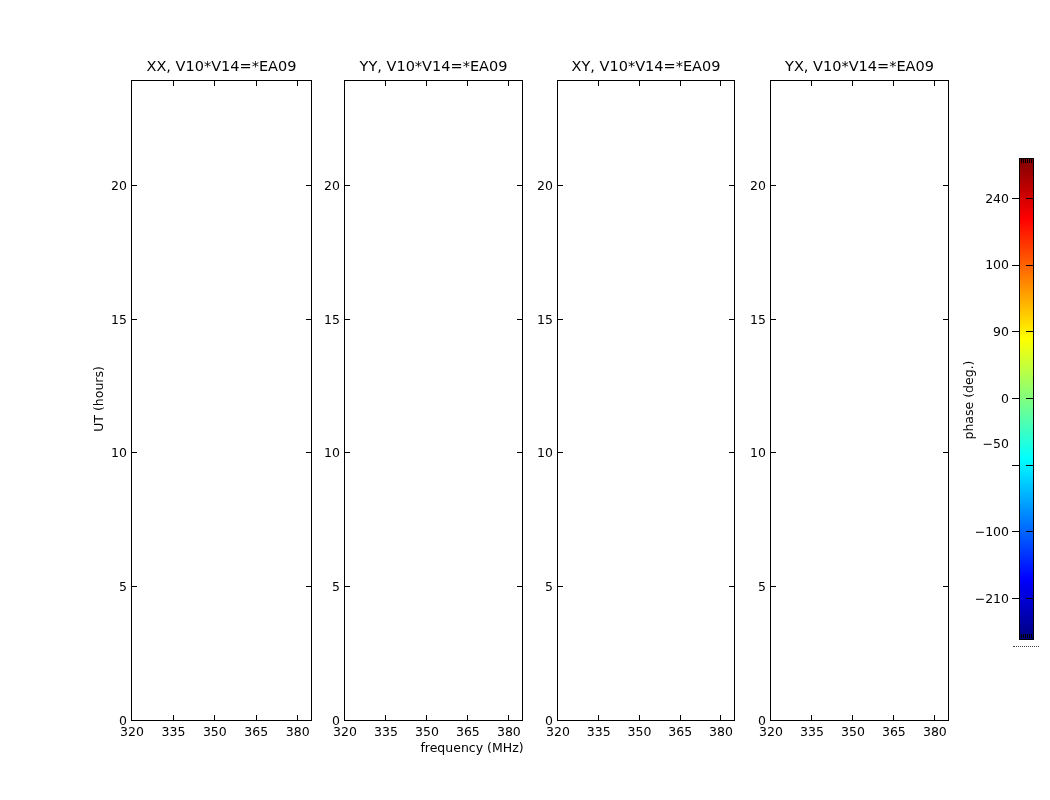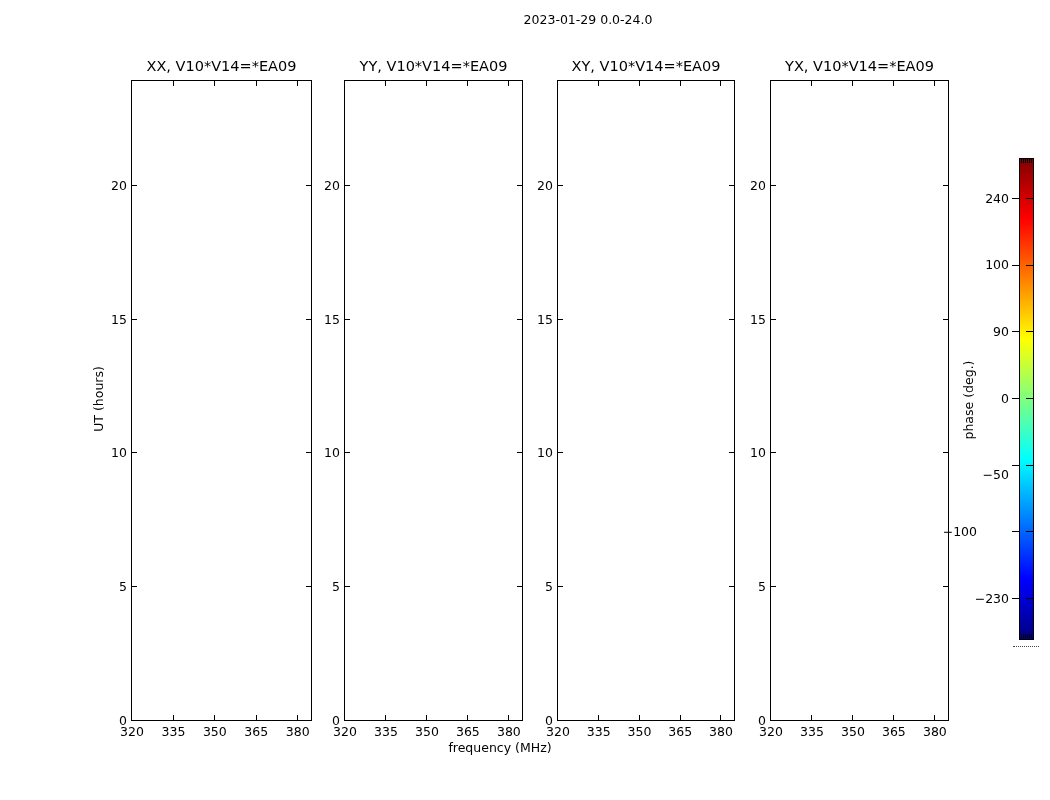--- a/index.html
+++ b/index.html
@@ -52,21 +52,20 @@
   .cbar-dotted{position:absolute;border-top:1px dotted #444;height:0;}
   .cbarlabel{
     position:absolute;
     font-size:12.5px;line-height:16px;text-align:center;white-space:nowrap;
   }
 </style>
 </head>
 <body>
 
 <div id="figure">
-  <div class="abs figtitle" style="left:438px;top:12px;width:300px;">2023-01-29 0.0-24.0</div>
 
   <div id="panels">
       <div class="panel" style="left: 131px; top: 80px; width: 179px; height: 639px;">
         <div class="subplot-title">XX, V10*V14=*EA09</div>
         <div class="xticklabel" style="left: -20px; top: 643px;">320</div>
         <div class="tick xtick" style="left: 40.9352px; bottom: 0px;"></div>
         <div class="tick xtick" style="left: 40.9352px; top: 0px;"></div>
         <div class="xticklabel" style="left: 21.4352px; top: 643px;">335</div>
         <div class="tick xtick" style="left: 82.3704px; bottom: 0px;"></div>
         <div class="tick xtick" style="left: 82.3704px; top: 0px;"></div>
@@ -173,47 +172,47 @@
         <div class="yticklabel" style="left: -41px; top: 364.471px;">10</div>
         <div class="tick ytick" style="left: 0px; top: 237.957px;"></div>
         <div class="tick ytick" style="right: 0px; top: 237.957px;"></div>
         <div class="yticklabel" style="left: -41px; top: 230.957px;">15</div>
         <div class="tick ytick" style="left: 0px; top: 104.442px;"></div>
         <div class="tick ytick" style="right: 0px; top: 104.442px;"></div>
         <div class="yticklabel" style="left: -41px; top: 97.4423px;">20</div>
       </div>
     </div>
 
-  <div class="abs axislabel" style="left:400px;top:740px;width:200px;">frequency (MHz)</div>
+  <div class="abs axislabel" style="left:372px;top:740px;width:200px;">frequency (MHz)</div>
 
   <div class="abs axislabel rot" style="left:55px;top:391px;width:88px;">UT (hours)</div>
 
   <div id="cbar-wrap">
       <div class="cbar" style="left: 1019px; top: 158px; width: 13px; height: 480px; background: linear-gradient(rgb(128, 0, 0) 0%, rgb(255, 0, 0) 12.5%, rgb(255, 255, 0) 37.5%, rgb(0, 255, 255) 62.5%, rgb(0, 0, 255) 87.5%, rgb(0, 0, 128) 100%);"></div>
       <div class="cbar-dash" style="left: 1012px; top: 198px; width: 7px;"></div>
       <div class="cbar-dash" style="left: 1026px; top: 198px; width: 7px;"></div>
       <div class="yticklabel" style="left: 973px; top: 190.5px;">240</div>
       <div class="cbar-dash" style="left: 1012px; top: 264.667px; width: 7px;"></div>
       <div class="cbar-dash" style="left: 1026px; top: 264.667px; width: 7px;"></div>
       <div class="yticklabel" style="left: 973px; top: 257.167px;">100</div>
       <div class="cbar-dash" style="left: 1012px; top: 331.333px; width: 7px;"></div>
       <div class="cbar-dash" style="left: 1026px; top: 331.333px; width: 7px;"></div>
       <div class="yticklabel" style="left: 973px; top: 323.833px;">90</div>
       <div class="cbar-dash" style="left: 1012px; top: 398px; width: 7px;"></div>
       <div class="cbar-dash" style="left: 1026px; top: 398px; width: 7px;"></div>
       <div class="yticklabel" style="left: 973px; top: 390.5px;">0</div>
       <div class="cbar-dash" style="left: 1012px; top: 464.667px; width: 7px;"></div>
       <div class="cbar-dash" style="left: 1026px; top: 464.667px; width: 7px;"></div>
-      <div class="yticklabel" style="left: 973px; top: 467px; text-align: right;">−50</div>
+      <div class="yticklabel" style="left: 973px; top: 436px; text-align: right;">−50</div>
       <div class="cbar-dash" style="left: 1012px; top: 531.333px; width: 7px;"></div>
       <div class="cbar-dash" style="left: 1026px; top: 531.333px; width: 7px;"></div>
-      <div class="yticklabel" style="left: 941px; top: 523.833px;">−100</div>
+      <div class="yticklabel" style="left: 973px; top: 523.833px;">−100</div>
       <div class="cbar-dash" style="left: 1012px; top: 598px; width: 7px;"></div>
       <div class="cbar-dash" style="left: 1026px; top: 598px; width: 7px;"></div>
-      <div class="yticklabel" style="left: 973px; top: 590.5px;">−230</div>
+      <div class="yticklabel" style="left: 973px; top: 590.5px;">−210</div>
       <div class="cbar-comb" style="left: 1021px; top: 159px;"></div>
       <div class="cbar-comb" style="left: 1021px; top: 634px;"></div>
       <div class="cbar-comb" style="left: 1023px; top: 159px;"></div>
       <div class="cbar-comb" style="left: 1023px; top: 634px;"></div>
       <div class="cbar-comb" style="left: 1025px; top: 159px;"></div>
       <div class="cbar-comb" style="left: 1025px; top: 634px;"></div>
       <div class="cbar-comb" style="left: 1027px; top: 159px;"></div>
       <div class="cbar-comb" style="left: 1027px; top: 634px;"></div>
       <div class="cbar-comb" style="left: 1029px; top: 159px;"></div>
       <div class="cbar-comb" style="left: 1029px; top: 634px;"></div>

